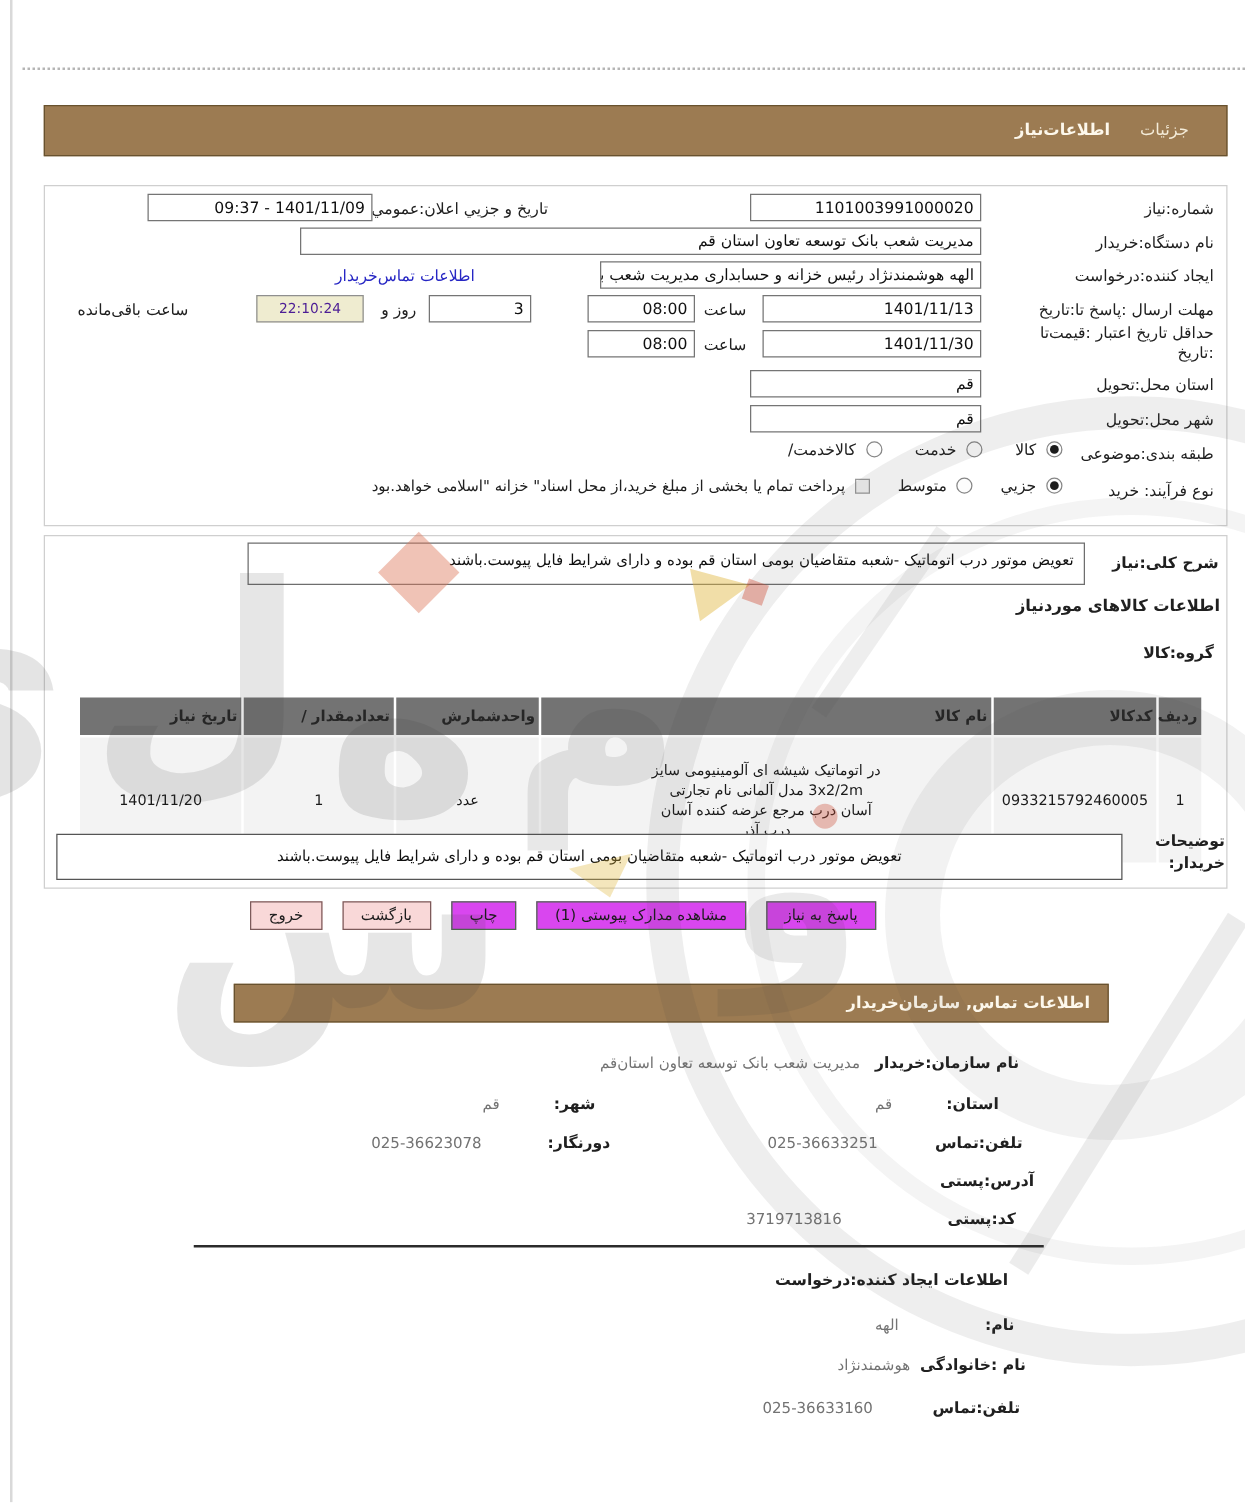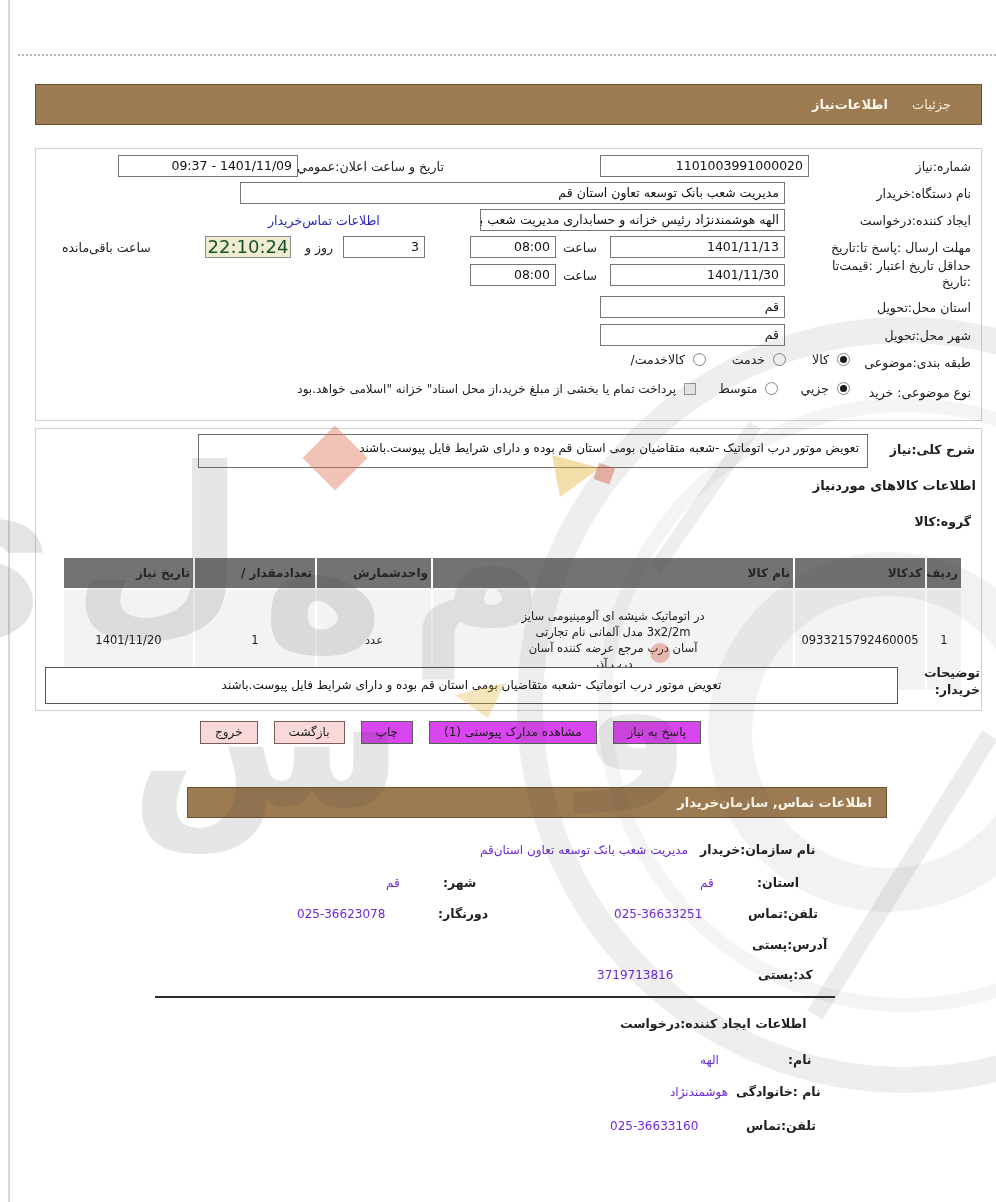--- a/index.html
+++ b/index.html
@@ -8,59 +8,59 @@
   .vline{position:absolute;left:8px;top:0;width:2px;height:1202px;background:#d9d9d9;}
   .dotline{position:absolute;left:18px;top:54px;width:978px;border-top:2px dotted #b5b5b5;}
   .tabbar{position:absolute;left:35px;top:84px;width:947px;height:41px;background:#9c7b52;border:1px solid #68522f;box-sizing:border-box;display:flex;flex-direction:row;align-items:center;padding-right:30px;gap:24px;}
   .tab1{color:#f4ecd9;font-size:13px;}
   .tab2{color:#fdf8ec;font-size:13px;font-weight:bold;}
   .box{position:absolute;background:#fff;border:1px solid #cfcfcf;box-sizing:border-box;}
   .lbl{position:absolute;font-size:12.5px;color:#202020;white-space:nowrap;}
   .b{font-weight:bold;}
   .fld{position:absolute;background:#fff;border:1px solid #757575;box-sizing:border-box;font-size:12.5px;color:#101010;padding:1px 5px;text-align:right;overflow:hidden;white-space:nowrap;line-height:18px;}
   .num{direction:ltr;unicode-bidi:isolate;}
-  .timer{position:absolute;background:#efecd0;border:1px solid #8f8f8f;box-sizing:border-box;font-size:18px;color:#14532d;text-align:center;line-height:20px;}
+  .timer{position:absolute;background:#efecd0;border:1px solid #8f8f8f;box-sizing:border-box;font-size:11px;color:#4c1d95;text-align:center;line-height:20px;}
   .link{position:absolute;font-size:12.5px;color:#2626c4;white-space:nowrap;cursor:pointer;}
   .optrow{position:absolute;display:flex;flex-direction:row;align-items:center;}
   .pair{display:flex;flex-direction:row;align-items:center;gap:8px;}
   .radio{width:13px;height:13px;border:1px solid #868686;border-radius:50%;background:#fdfdfd;position:relative;flex:0 0 auto;box-sizing:border-box;}
   .radio.sel::after{content:"";position:absolute;inset:2px;background:#1b1b1b;border-radius:50%;}
   .checkbox{width:12px;height:12px;border:1px solid #9a9a9a;background:#f2f2f2;flex:0 0 auto;box-sizing:border-box;}
   .optlabel{font-size:12.5px;color:#202020;white-space:nowrap;}
   .tbl{position:absolute;left:62px;top:556px;width:901px;border-collapse:separate;border-spacing:2px;direction:rtl;table-layout:fixed;background:#fff;}
   .tbl th{background:#737373;color:#262626;font-size:12px;font-weight:bold;height:26px;padding:2px 3px;text-align:right;}
   .tbl td{background:#f3f3f3;color:#1a1a1a;font-size:11.5px;text-align:center;vertical-align:middle;padding:6px 2px;white-space:pre-line;line-height:16px;height:88px;}
   .btnrow{position:absolute;left:200px;top:721px;display:flex;flex-direction:row;gap:16px;align-items:center;}
   .btn{font-family:inherit;font-size:12px;color:#1c1c1c;border:1px solid #4d4d4d;padding:2px 14px;line-height:17px;white-space:nowrap;}
   .btn.green{background:#d946ef;border-color:#4f6b4f;}
   .btn.pink{background:#f9d8d8;border-color:#7c5a5a;}
   .bar2{position:absolute;left:155px;top:787px;width:700px;height:31px;background:#9c7b52;border:1px solid #68522f;box-sizing:border-box;color:#fdf8ec;font-size:13px;font-weight:bold;line-height:29px;padding-right:14px;margin-left:32px;}
-  .val{position:absolute;font-size:12px;color:#6d28d9;white-space:nowrap;}
+  .val{position:absolute;font-size:12px;color:#737373;white-space:nowrap;}
   .hr2{position:absolute;left:155px;top:996px;width:680px;border-top:2px solid #2b2b2b;}
   .wm{position:absolute;left:0;top:0;pointer-events:none;z-index:6;}
   .zi{z-index:2;}
 </style>
 </head>
 <body>
 
 <div class="page">
 
   <div class="vline"></div>
   <div class="dotline"></div>
 
   <div class="tabbar">
     <span class="tab1">جزئیات</span>
     <span class="tab2">اطلاعات‌نیاز</span>
   </div>
 
   <div class="box" style="left:35px;top:148px;width:947px;height:273px;"></div>
 
   <span class="lbl zi" style="right:25px;top:159px;">شماره:نیاز</span>
-  <div class="fld zi num" style="left:600px;top:155px;width:209px;height:22px;">1101003991000020</div>
-  <span class="lbl zi" style="left:297px;top:159px;">تاریخ و ساعت اعلان:عمومي</span>
+  <div class="fld zi num" style="left:600px;top:155px;width:185px;height:22px;">1101003991000020</div>
+  <span class="lbl zi" style="left:297px;top:159px;">تاریخ و جزیي اعلان:عمومي</span>
   <div class="fld zi num" style="left:118px;top:155px;width:180px;height:22px;">09:37 - 1401/11/09</div>
 
   <span class="lbl zi" style="right:25px;top:186px;">نام دستگاه:خریدار</span>
   <div class="fld zi" style="left:240px;top:182px;width:545px;height:22px;">مدیریت شعب بانک توسعه تعاون استان قم</div>
 
   <span class="lbl zi" style="right:25px;top:213px;">ایجاد کننده:درخواست</span>
   <div class="fld zi" style="left:480px;top:209px;width:305px;height:22px;">الهه هوشمندنژاد رئیس خزانه و حسابداری مدیریت شعب بانک توسعه تعاون اس</div>
   <span class="link zi" style="left:268px;top:213px;">اطلاعات تماس‌خریدار</span>
 
   <span class="lbl zi" style="right:25px;top:240px;">مهلت ارسال :پاسخ تا:تاریخ</span>
@@ -92,21 +92,21 @@
     <span class="pair">
       <span class="radio"></span>
       <span class="optlabel">خدمت</span>
     </span>
     <span class="pair">
       <span class="radio"></span>
       <span class="optlabel">کالاخدمت/</span>
     </span>
   </div>
 
-  <span class="lbl zi" style="right:25px;top:385px;">نوع موضوعی: خرید</span>
+  <span class="lbl zi" style="right:25px;top:385px;">نوع فرآیند: خرید</span>
   <div class="optrow zi" style="left:95px;top:381px;width:755px;gap:22px;justify-content:flex-start;">
     <span class="pair">
       <span class="radio sel"></span>
       <span class="optlabel">جزیي</span>
     </span>
     <span class="pair">
       <span class="radio"></span>
       <span class="optlabel">متوسط</span>
     </span>
     <span class="pair">

